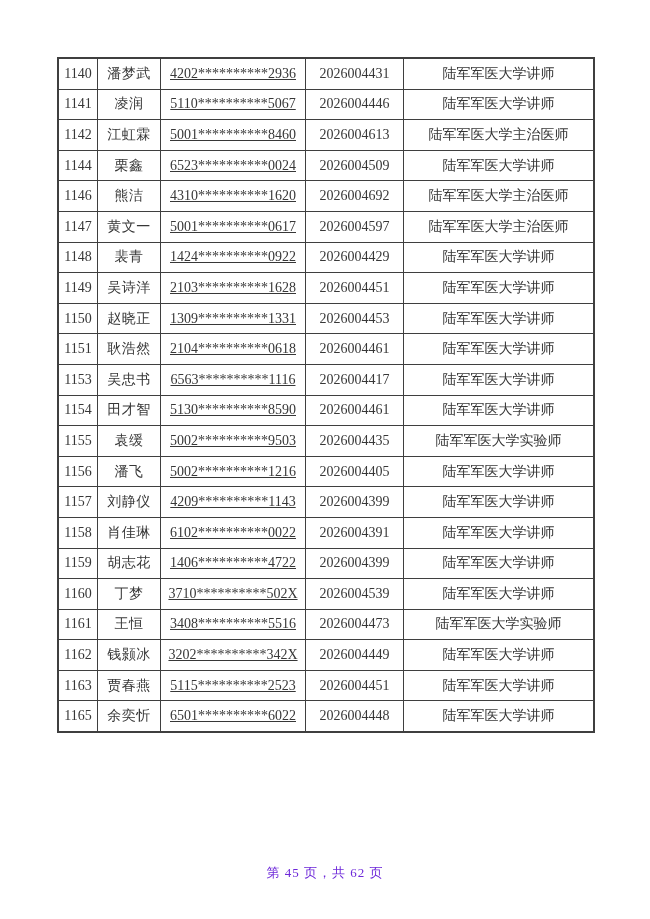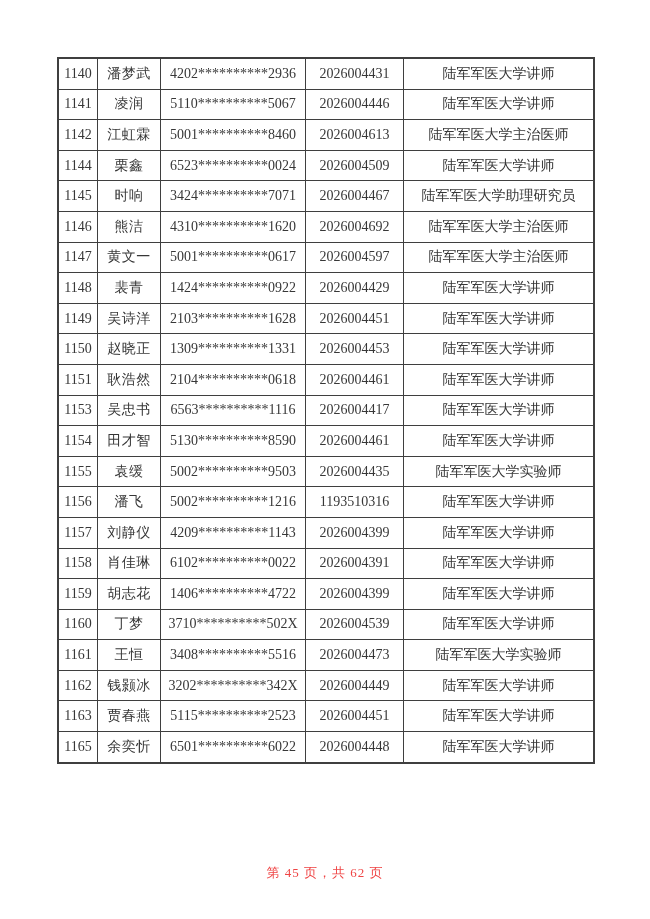--- a/index.html
+++ b/index.html
@@ -32,31 +32,31 @@
     line-height: 1;
     text-align: center;
     vertical-align: middle;
     padding: 0;
     overflow: hidden;
     white-space: nowrap;
     color: #373737;
   }
   td.col-seq   { width: 38px; }
   td.col-name  { width: 62px; letter-spacing: 0.5px; }
-  td.col-id    { width: 144px; font-size: 14.5px; }
+  td.col-id    { width: 144px; font-size: 14.5px; text-decoration: underline; }
   td.col-code  { width: 97px; font-size: 14.5px; }
   td.col-title { width: 189px; text-align: left; padding-left: 5px; }
   .footer {
     position: absolute;
     top: 864px;
     left: 0;
     width: 650px;
     text-align: center;
     font-size: 13px;
-    color: #ef4444;
+    color: #6d28d9;
     letter-spacing: 1px;
   }
 </style>
 </head>
 <body>
 
 <div class="table-wrap">
   <table class="roster">
     <tbody>
         <tr>
@@ -81,27 +81,20 @@
     <td class="col-title">陆军军医大学主治医师</td>
   </tr>
         <tr>
     <td class="col-seq">1144</td>
     <td class="col-name">栗鑫</td>
     <td class="col-id">6523**********0024</td>
     <td class="col-code">2026004509</td>
     <td class="col-title">陆军军医大学讲师</td>
   </tr>
         <tr>
-    <td class="col-seq">1145</td>
-    <td class="col-name">时响</td>
-    <td class="col-id">3424**********7071</td>
-    <td class="col-code">2026004467</td>
-    <td class="col-title">陆军军医大学助理研究员</td>
-  </tr>
-        <tr>
     <td class="col-seq">1146</td>
     <td class="col-name">熊洁</td>
     <td class="col-id">4310**********1620</td>
     <td class="col-code">2026004692</td>
     <td class="col-title">陆军军医大学主治医师</td>
   </tr>
         <tr>
     <td class="col-seq">1147</td>
     <td class="col-name">黄文一</td>
     <td class="col-id">5001**********0617</td>
@@ -154,21 +147,21 @@
     <td class="col-seq">1155</td>
     <td class="col-name">袁缓</td>
     <td class="col-id">5002**********9503</td>
     <td class="col-code">2026004435</td>
     <td class="col-title">陆军军医大学实验师</td>
   </tr>
         <tr>
     <td class="col-seq">1156</td>
     <td class="col-name">潘飞</td>
     <td class="col-id">5002**********1216</td>
-    <td class="col-code">1193510316</td>
+    <td class="col-code">2026004405</td>
     <td class="col-title">陆军军医大学讲师</td>
   </tr>
         <tr>
     <td class="col-seq">1157</td>
     <td class="col-name">刘静仪</td>
     <td class="col-id">4209**********1143</td>
     <td class="col-code">2026004399</td>
     <td class="col-title">陆军军医大学讲师</td>
   </tr>
         <tr>

